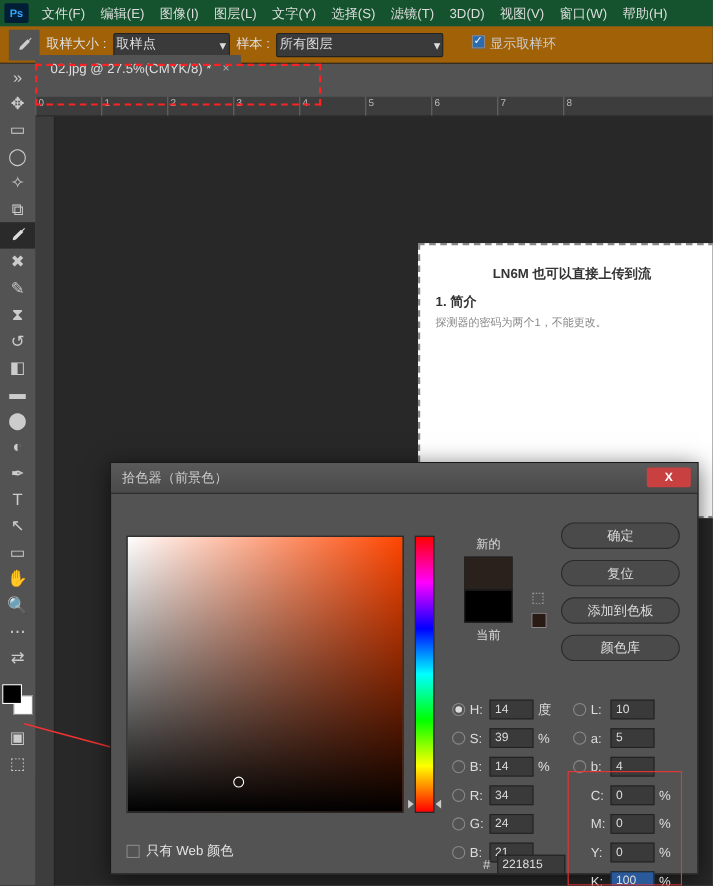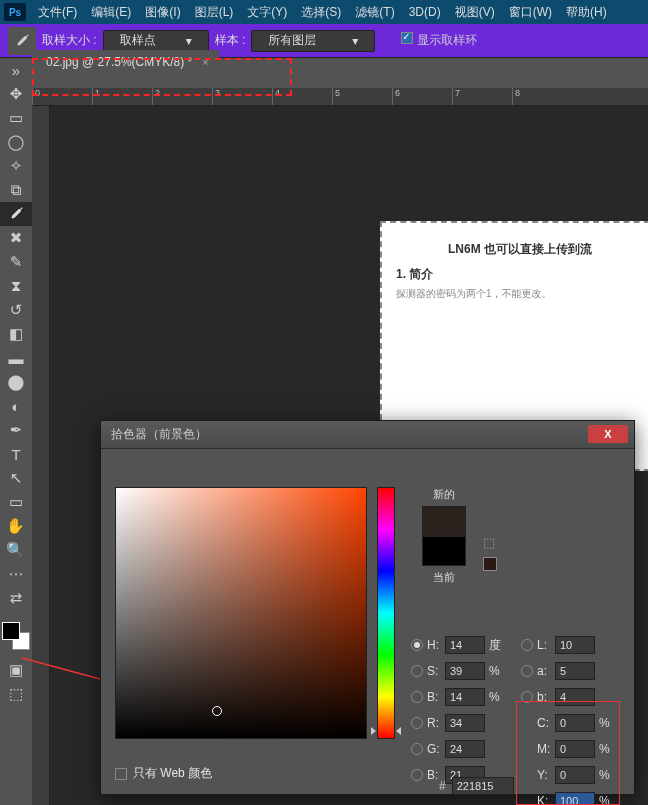--- a/index.html
+++ b/index.html
@@ -1,25 +1,25 @@
 <!DOCTYPE html>
 <html><head>
 <meta charset="utf-8">
 <style>
 *{box-sizing:border-box;margin:0;padding:0}
 body{width:648px;height:805px;background:#535353;font-family:"Microsoft YaHei",Arial,sans-serif;font-size:12px;color:#ccc;overflow:hidden;position:relative}
-.menubar{background:#0c4a6e;height:24px;display:flex;align-items:center;padding:0 4px;color:#ddd}
+.menubar{background:#14532d;height:24px;display:flex;align-items:center;padding:0 4px;color:#ddd}
 .ps-logo{width:22px;height:18px;background:#001e36;color:#31a8ff;font-weight:bold;font-size:10px;display:flex;align-items:center;justify-content:center;border-radius:2px;margin-right:12px}
 .menubar span.mi{margin-right:14px;cursor:default}
-.optbar{background:#6d28d9;height:34px;display:flex;align-items:center;padding:0 8px;border-bottom:1px solid #222}
+.optbar{background:#a16207;height:34px;display:flex;align-items:center;padding:0 8px;border-bottom:1px solid #222}
 .tool-ico{width:28px;height:28px;display:flex;align-items:center;justify-content:center;background:#535353}
 .lbl{margin:0 6px;color:#ddd}
-.combo{background:#3a3a3a;border:1px solid #222;height:22px;display:flex;align-items:center;padding:0 16px;color:#ddd;border-radius:2px}
+.combo{background:#3a3a3a;border:1px solid #222;height:22px;display:flex;align-items:center;padding:0 2px;color:#ddd;border-radius:2px}
 .combo.wide{width:106px}
-.combo.wider{width:124px}
+.combo.wider{width:152px}
 .chk{width:12px;height:12px;border:1px solid #888;background:#2b6cb0;display:inline-block;margin-right:4px;position:relative}
 .chk::after{content:"✓";position:absolute;color:#fff;font-size:10px;top:-2px;left:0}
 .toolbox{position:absolute;left:0;top:58px;width:32px;background:#535353;display:flex;flex-direction:column;gap:0}
 .tbtn{width:32px;height:24px;display:flex;align-items:center;justify-content:center;color:#ccc;font-size:15px;cursor:default}
 .tbtn.sel{background:#2a2a2a}
 .swatches{height:40px;position:relative;margin-top:8px}
 .sw-fg{position:absolute;width:18px;height:18px;background:#000;border:1px solid #fff;left:2px;top:4px;z-index:2}
 .sw-bg{position:absolute;width:18px;height:18px;background:#fff;border:1px solid #888;left:12px;top:14px;z-index:1}
 .tabrow{position:absolute;left:32px;top:47px;height:30px;display:flex;align-items:center}
 .red-box1{border:2px dashed #f22;height:38px;width:260px;position:absolute;left:32px;top:58px;z-index:5;pointer-events:none}
@@ -196,20 +196,26 @@
 
     <div class="preview">
       <span class="prev-lbl">新的</span>
       <div class="prev-sw prev-new"></div>
       <div class="prev-sw prev-cur"></div>
       <span class="prev-lbl" style="margin-top:4px">当前</span>
     </div>
     <div class="cube-ico">⬚</div>
     <div class="tiny-sw"></div>
 
+    <div class="btns">
+      <div class="pbtn">确定</div>
+      <div class="pbtn">复位</div>
+      <div class="pbtn">添加到色板</div>
+      <div class="pbtn">颜色库</div>
+    </div>
 
     <div class="fields">
       <div class="frow">
           <span class="rad on"></span>
           <label>H:</label>
           <input value="14" style="">
           <span class="unit">度</span>
         </div>
       <div class="frow">
           <span class="rad"></span>

